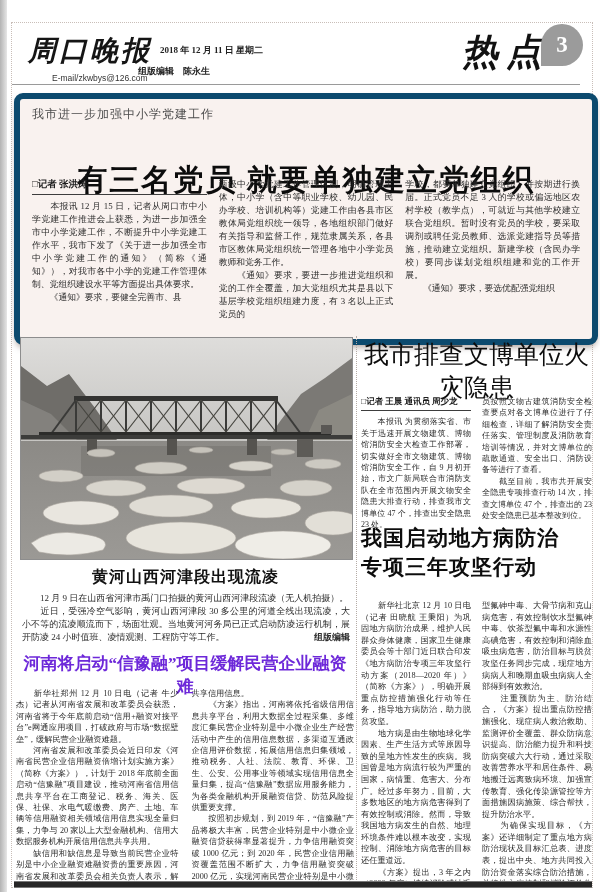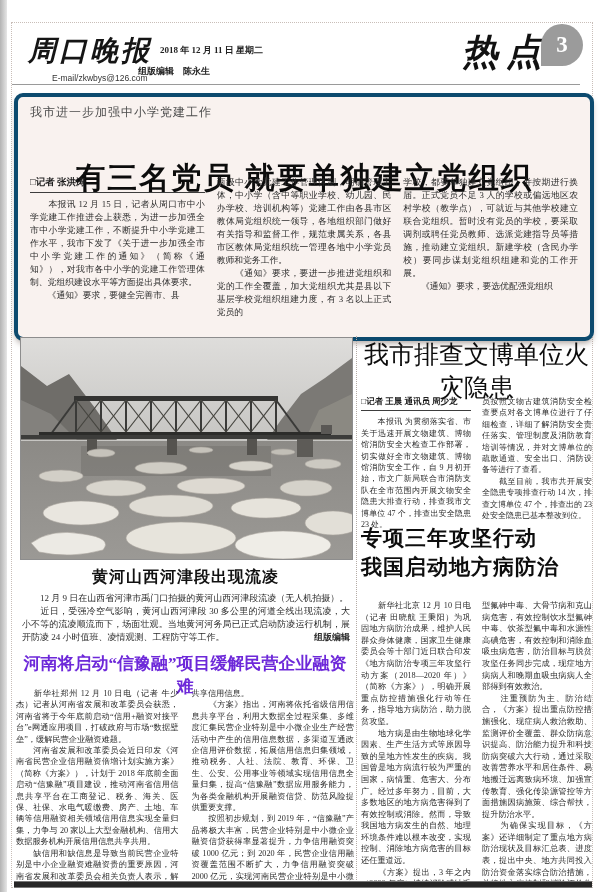--- a/index.html
+++ b/index.html
@@ -19,21 +19,21 @@
   .layout-editor{position:absolute;left:138px;top:65px;font-size:9px;font-weight:bold;color:#222;}
   .section-title{position:absolute;left:462px;top:28px;font-size:36px;font-weight:900;
         font-style:italic;letter-spacing:8px;color:#111;}
   .badge{position:absolute;left:541px;top:24px;width:42px;height:42px;background:#9b9b9b;
         border-radius:50% 50% 50% 0;display:flex;align-items:center;justify-content:center;}
   .badge span{color:#ffffff;font-size:23px;font-weight:bold;}
   .header-rule{position:absolute;left:12px;top:84px;width:568px;height:1px;background:#9a9a9a;}
 
   
   .lead-card{position:absolute;left:14px;top:93px;width:572px;height:240px;
-        background:#f9f2ef;border:4px solid #0c4a6e;border-radius:9px;
+        background:#f9f2ef;border:6px solid #0c4a6e;border-radius:9px;
         box-shadow:0 4px 6px -2px rgba(90,70,60,.5);}
   .lead-kicker{position:absolute;left:12px;top:7px;font-size:12px;color:#4c4c4c;letter-spacing:1px;}
   .lead-headline{position:absolute;left:0;top:28px;width:100%;text-align:center;
         font-size:30px;font-weight:900;color:#0c0c0c;letter-spacing:2px;margin-top:33px;}
   .lead-cols{position:absolute;left:12px;top:79px;width:548px;height:150px;
         display:flex;gap:12px;justify-content:center;}
   .col{flex:1;font-size:8.8px;line-height:13px;text-align:justify;color:#2b2b2b;
         white-space:pre-wrap;overflow:hidden;}
   .byline{display:block;font-size:9.5px;font-weight:bold;color:#1d1d1d;
         border-bottom:1px solid #3d3d3d;padding-bottom:3px;margin-bottom:5px;white-space:normal;}
@@ -195,22 +195,22 @@
     <div class="fire-cols">
       <div class="col"><span class="byline">□记者 王晨 通讯员 周少龙</span><span>　　本报讯 为贯彻落实省、市关于迅速开展文物建筑、博物馆消防安全大检查工作部署，切实做好全市文物建筑、博物馆消防安全工作，自 9 月初开始，市文广新局联合市消防支队在全市范围内开展文物安全隐患大排查行动，排查我市文博单位 47 个，排查出安全隐患 23 处。
 　　在大排查行动中，消防人</span></div>
       <div class="col">员按照文物古建筑消防安全检查要点对各文博单位进行了仔细检查，详细了解消防安全责任落实、管理制度及消防教育培训等情况，并对文博单位的疏散通道、安全出口、消防设备等进行了查看。
 　　截至目前，我市共开展安全隐患专项排查行动 14 次，排查文博单位 47 个，排查出的 23 处安全隐患已基本整改到位。</div>
     </div>
   </div>
 
   <div class="disease">
     <div class="disease-headline">
+      <div>我国启动地方病防治</div>
       <div>专项三年攻坚行动</div>
-      <div>我国启动地方病防治</div>
     </div>
     <div class="disease-cols">
       <div class="col">　　新华社北京 12 月 10 日电（记者 田晓航 王秉阳）为巩固地方病防治成果，维护人民群众身体健康，国家卫生健康委员会等十部门近日联合印发《地方病防治专项三年攻坚行动方案（2018—2020 年）》（简称《方案》），明确开展重点防控措施强化行动等任务，指导地方病防治，助力脱贫攻坚。
 　　地方病是由生物地球化学因素、生产生活方式等原因导致的呈地方性发生的疾病。我国曾是地方病流行较为严重的国家，病情重、危害大、分布广。经过多年努力，目前，大多数地区的地方病危害得到了有效控制或消除。然而，导致我国地方病发生的自然、地理环境条件难以根本改变，实现控制、消除地方病危害的目标还任重道远。
 　　《方案》提出，3 年之内（2020 年底）持续消除碘缺乏危害，保持基本消除燃煤污染</div>
       <div class="col">型氟砷中毒、大骨节病和克山病危害，有效控制饮水型氟砷中毒、饮茶型氟中毒和水源性高碘危害，有效控制和消除血吸虫病危害，防治目标与脱贫攻坚任务同步完成，现症地方病病人和晚期血吸虫病病人全部得到有效救治。
 　　注重预防为主、防治结合，《方案》提出重点防控措施强化、现症病人救治救助、监测评价全覆盖、群众防病意识提高、防治能力提升和科技防病突破六大行动，通过采取改善营养水平和居住条件、易地搬迁远离致病环境、加强宣传教育、强化传染源管控等方面措施因病施策、综合帮扶，提升防治水平。
 　　为确保实现目标，《方案》还详细制定了重点地方病防治现状及目标汇总表、进度表，提出中央、地方共同投入防治资金落实综合防治措施，并将地方病控制和消除评价作为政府目标考核重要内容。</div>
     </div>
   </div>

